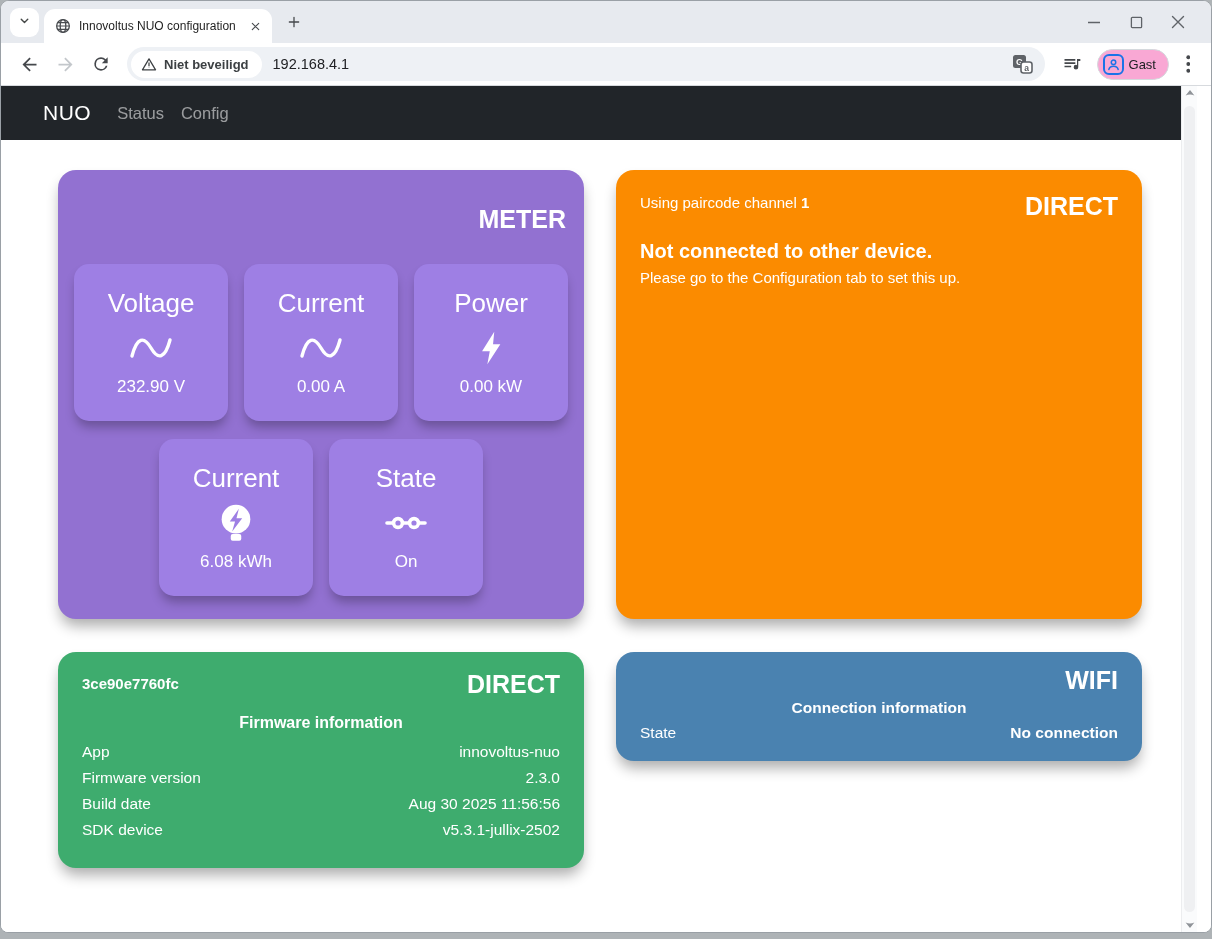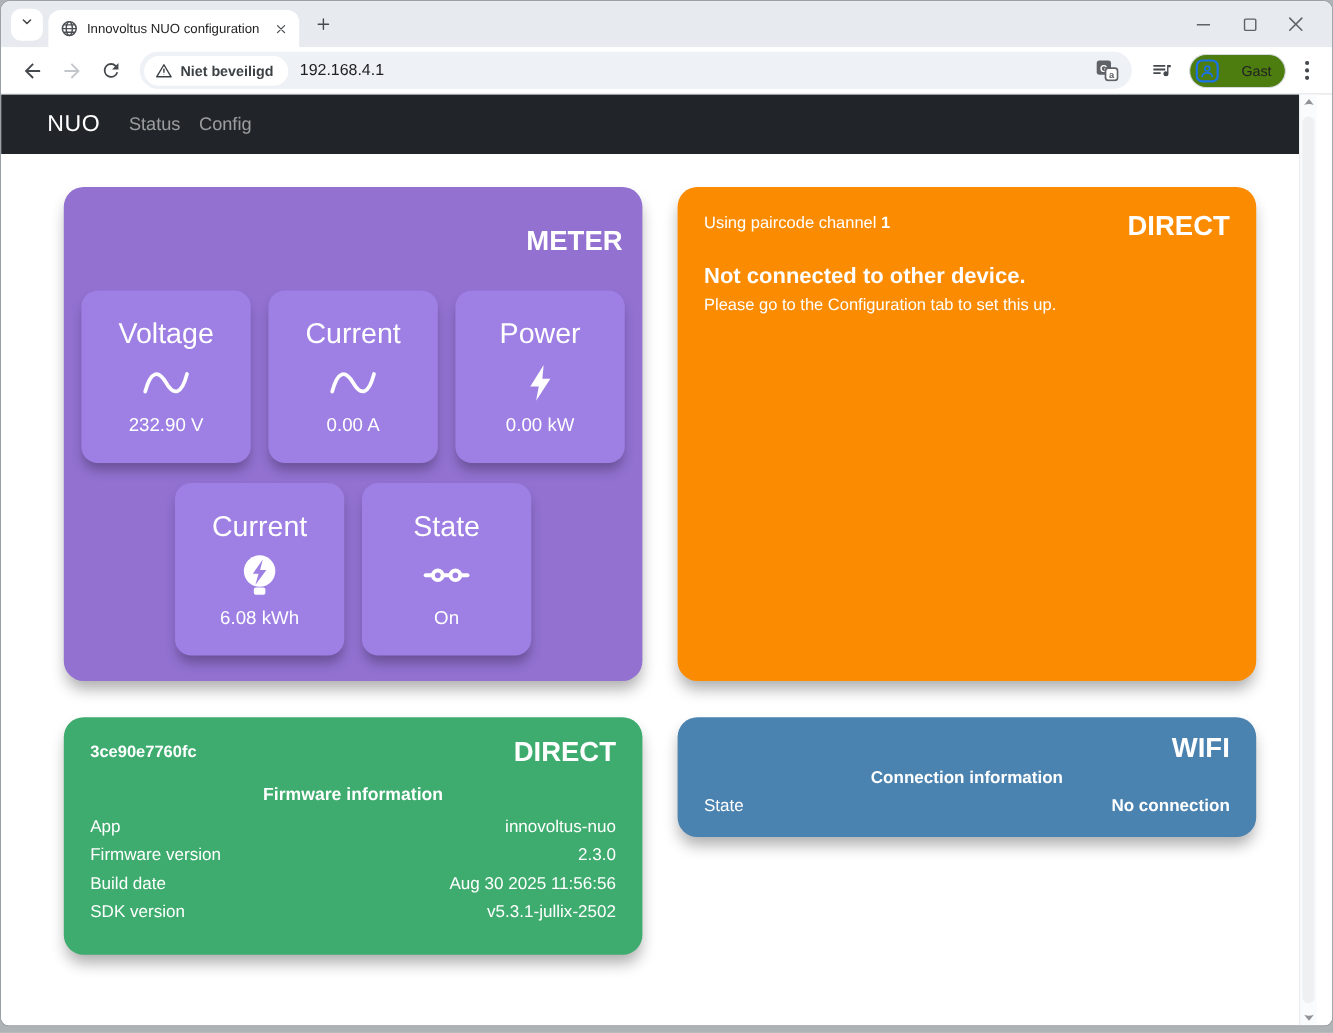--- a/index.html
+++ b/index.html
@@ -38,21 +38,21 @@
   .security-chip {
     height:27px; background:#fff; border-radius:14px; display:flex; align-items:center;
     gap:7px; padding:0 13px 0 10px;
   }
   .security-label { font-size:13px; font-weight:700; color:#3c4043; white-space:nowrap; }
   .url-text { font-size:14.5px; color:#202124; margin-left:11px; flex:1; }
   .omni-right { display:flex; align-items:center; }
   .media-btn { width:30px; height:30px; display:flex; align-items:center; justify-content:center; margin:0 4px; }
   .profile-pill {
     height:31px; border:1px solid #d5d9dd; border-radius:16px; display:flex; align-items:center;
-    gap:21px; padding:0 12px 0 5px; margin:0 6px; background:#4d7c0f;
+    gap:5px; padding:0 12px 0 5px; margin:0 6px; background:#f9a8d4;
   }
   .avatar-box { width:21px; height:21px; border:2px solid #1a73e8; border-radius:6px; display:flex; align-items:center; justify-content:center; }
   .profile-label { font-size:13px; color:#202124; }
   .kebab-btn { width:26px; height:26px; display:flex; align-items:center; justify-content:center; }
   
   .page { flex:1; display:flex; background:#fff; min-height:0; }
   .page-main { width:1180px; display:flex; flex-direction:column; }
   .scrollbar { width:16px; background:#fafbfc; border-left:1px solid #ecedef; display:flex; flex-direction:column; align-items:center; justify-content:space-between; padding:3px 0; position:relative; }
   .sb-thumb { position:absolute; top:20px; bottom:20px; left:2px; right:2px; background:#eff0f2; border-radius:6px; }
   
@@ -307,21 +307,21 @@
             </div>
             <div class="kv-row">
               <span>Firmware version</span>
               <span>2.3.0</span>
             </div>
             <div class="kv-row">
               <span>Build date</span>
               <span>Aug 30 2025 11:56:56</span>
             </div>
             <div class="kv-row">
-              <span>SDK version</span>
+              <span>SDK device</span>
               <span>v5.3.1-jullix-2502</span>
             </div>
           </div>
         </div>
 
         <div class="card wifi-card">
           <div class="card-title">WIFI</div>
           <div class="section-title">Connection information</div>
           <div class="kv-row">
             <span>State</span>

